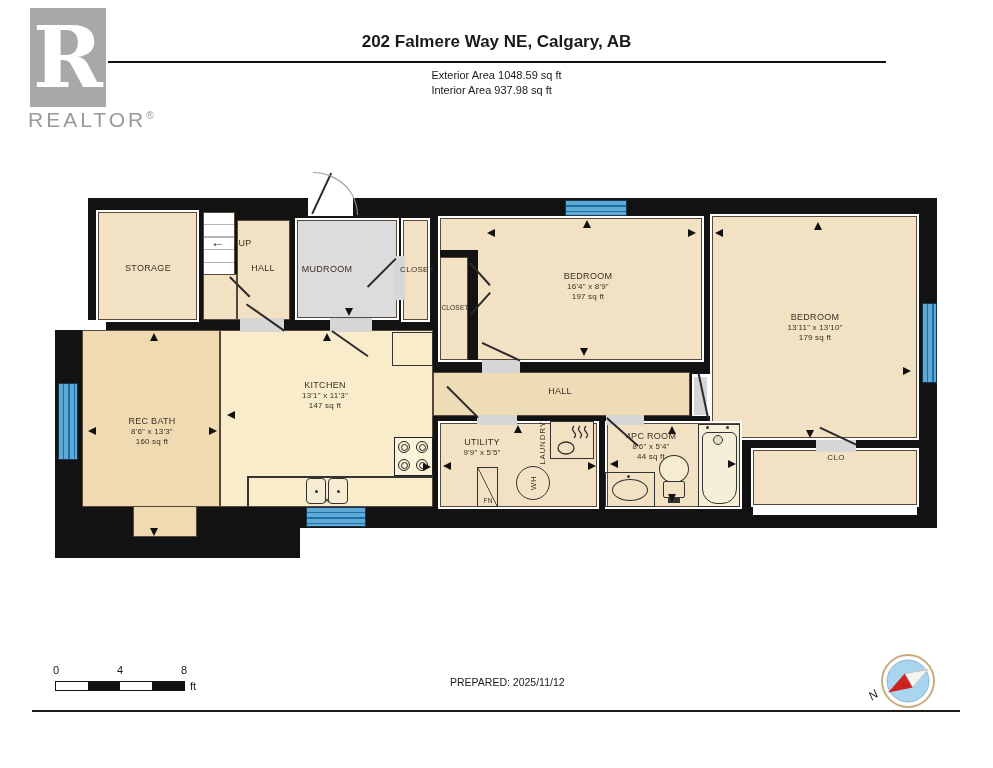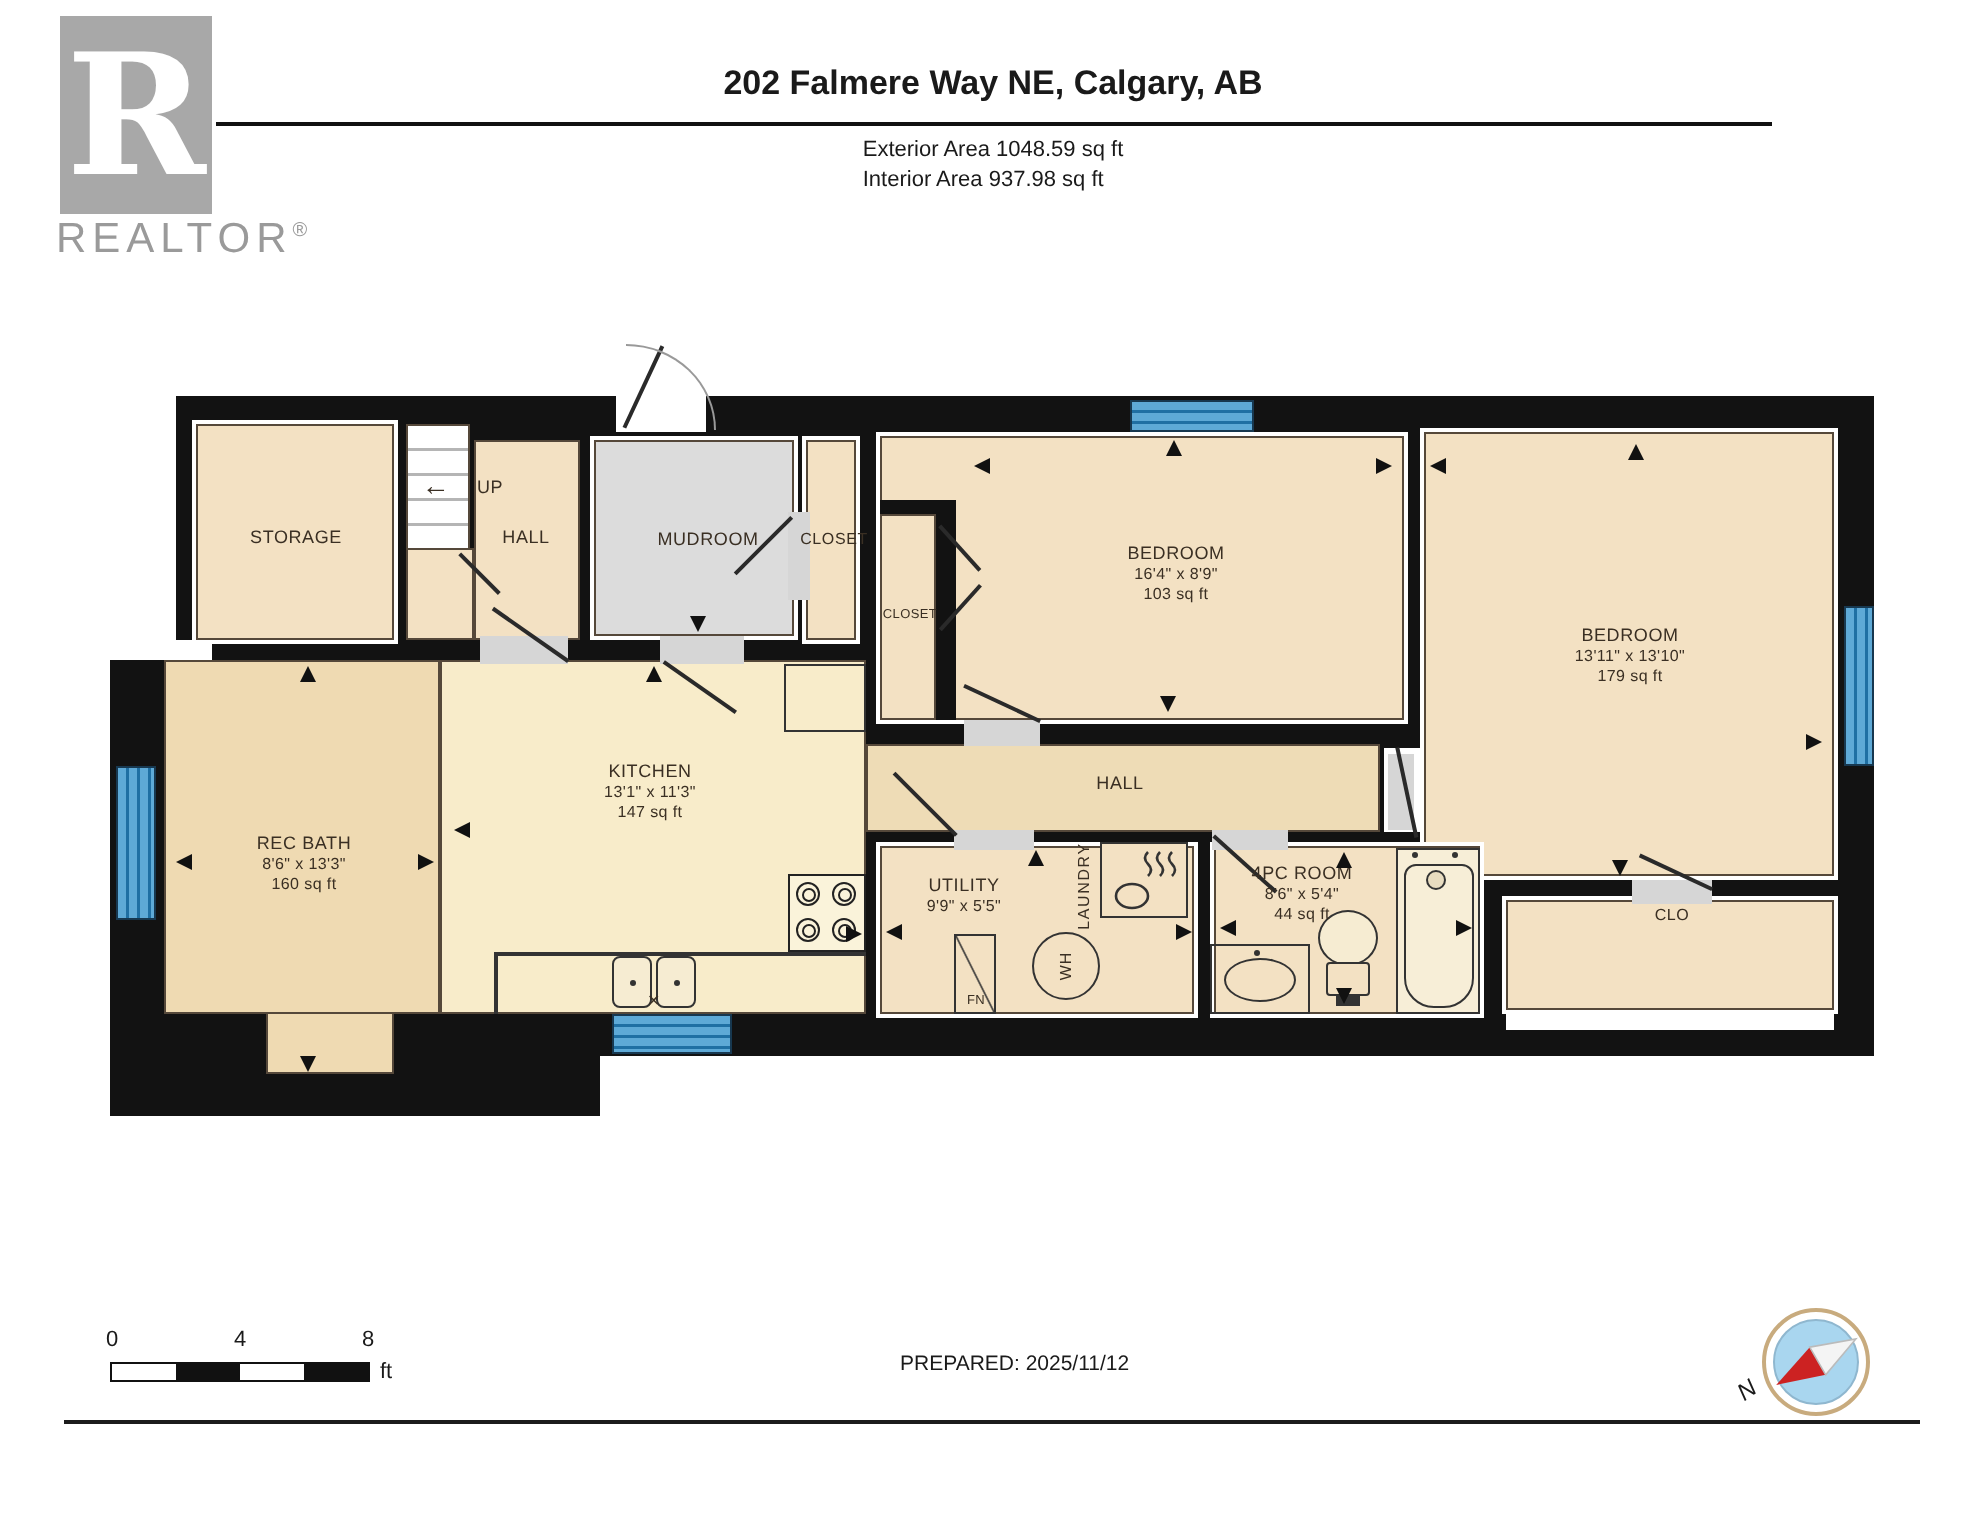--- a/index.html
+++ b/index.html
@@ -174,27 +174,27 @@
   <div class="fx" style="left:668px;top:498px;width:12px;height:5px;background:#333;"></div>
   <div class="fx" style="left:698px;top:424px;width:42px;height:83px;border:1.5px solid #333;background:#f7eed7;">
     <div style="position:absolute;left:3px;top:7px;width:33px;height:70px;border:1px solid #333;border-radius:6px 6px 15px 15px;"></div>
     <div style="position:absolute;left:14px;top:10px;width:8px;height:8px;border:1px solid #333;border-radius:50%;background:#e8dcc0;"></div>
     <div style="position:absolute;left:7px;top:1px;width:3px;height:3px;background:#333;border-radius:50%;"></div>
     <div style="position:absolute;left:27px;top:1px;width:3px;height:3px;background:#333;border-radius:50%;"></div>
   </div>
 
   <div class="lbl" style="left:148px;top:269px;">STORAGE</div>
   <div class="lbl" style="left:263px;top:269px;">HALL</div>
-  <div class="lbl" style="left:354px;top:270px;">MUDROOM</div>
+  <div class="lbl" style="left:327px;top:270px;">MUDROOM</div>
   <div class="lbl sm" style="left:417px;top:270px;">CLOSET</div>
   <div class="lbl xs" style="left:455px;top:308px;">CLOSET</div>
   <div class="lbl" style="left:588px;top:287px;">
     <div>BEDROOM</div>
     <div class="dim">16'4" x 8'9"</div>
-    <div class="dim">103 sq ft</div>
+    <div class="dim">197 sq ft</div>
   </div>
   <div class="lbl" style="left:815px;top:328px;">
     <div>BEDROOM</div>
     <div class="dim">13'11" x 13'10"</div>
     <div class="dim">179 sq ft</div>
   </div>
   <div class="lbl" style="left:152px;top:432px;">
     <div>REC BATH</div>
     <div class="dim">8'6" x 13'3"</div>
     <div class="dim">160 sq ft</div>

